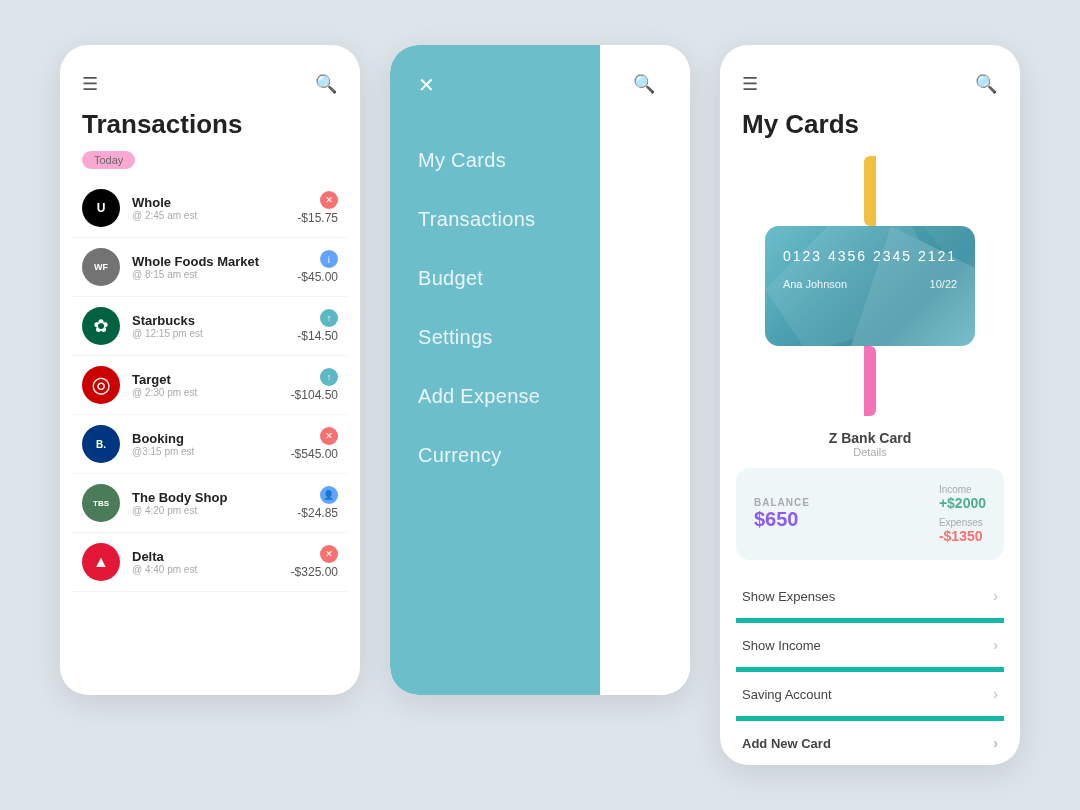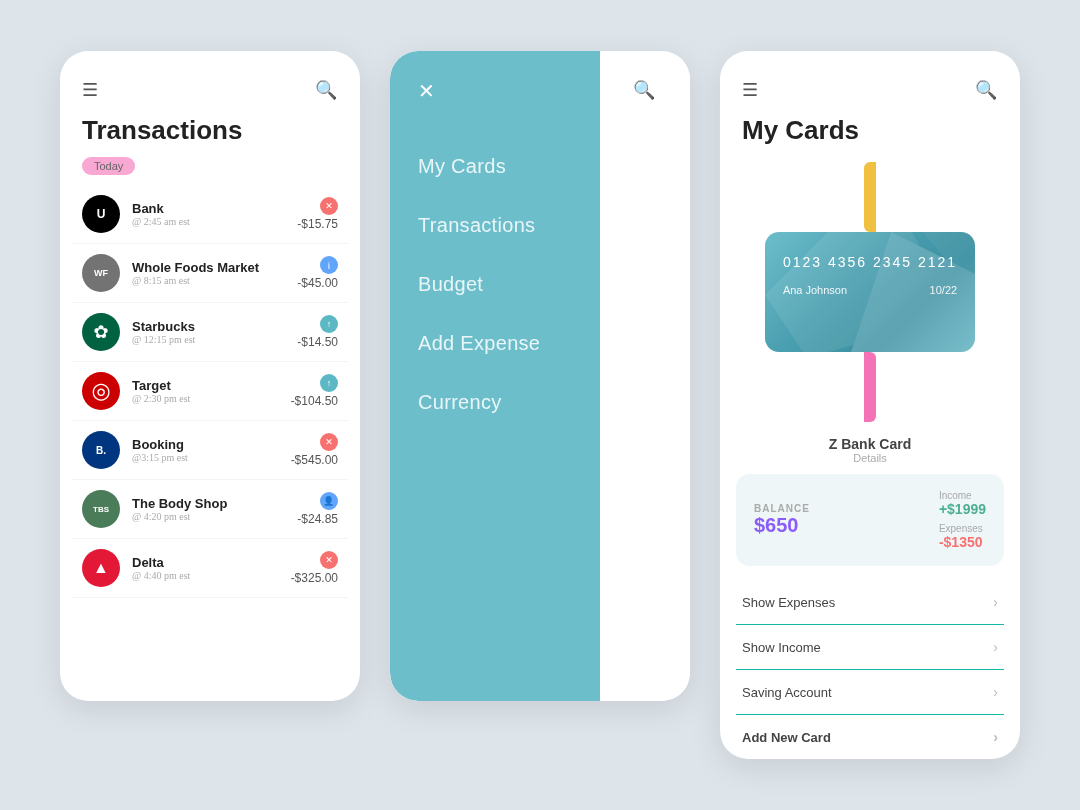--- a/index.html
+++ b/index.html
@@ -93,21 +93,20 @@
       flex: 1;
     }
     .tx-name {
       font-size: 13px;
       font-weight: 600;
       color: #222;
     }
     .tx-time {
       font-size: 10px;
       color: #aaa;
-      font-family: Liberation Serif, serif;
     }
     .tx-right {
       display: flex;
       flex-direction: column;
       align-items: flex-end;
       gap: 2px;
     }
     .tx-amount {
       font-size: 12px;
       color: #555;
@@ -315,21 +314,21 @@
       color: #f87171;
     }
     .card-menu-list {
       padding: 0 16px;
     }
     .card-menu-item {
       display: flex;
       align-items: center;
       justify-content: space-between;
       padding: 14px 6px;
-      border-bottom: 1px solid #14b8a6;
+      border-bottom: 5px solid #14b8a6;
       cursor: pointer;
     }
     .card-menu-item:last-child { border-bottom: none; font-weight: bold; }
     .card-menu-label {
       font-size: 13px;
       color: #444;
     }
     .chevron-icon {
       color: #bbb;
       font-size: 14px;
@@ -345,21 +344,21 @@
       <span class="hamburger-icon">☰</span>
       <span class="search-icon">🔍</span>
     </div>
     <div class="screen-title">Transactions</div>
     <div class="today-badge">Today</div>
     <div class="transaction-list">
 
       <div class="transaction-item">
         <div class="tx-logo logo-uber">U</div>
         <div class="tx-info">
-          <div class="tx-name">Bank</div>
+          <div class="tx-name">Whole</div>
           <div class="tx-time">@ 2:45 am est</div>
         </div>
         <div class="tx-right">
           <div class="tx-icon-badge badge-red">✕</div>
           <div class="tx-amount">-$15.75</div>
         </div>
       </div>
 
       <div class="transaction-item">
         <div class="tx-logo logo-wfm" style="font-size:9px;">WF</div>
@@ -436,20 +435,21 @@
     </div>
   </div>
 
   <div class="phone phone-menu" style="position:relative;">
     <div class="menu-panel">
       <div class="menu-close">✕</div>
       <div class="menu-items">
         <div class="menu-item">My Cards</div>
         <div class="menu-item">Transactions</div>
         <div class="menu-item">Budget</div>
+        <div class="menu-item">Settings</div>
         <div class="menu-item">Add Expense</div>
         <div class="menu-item">Currency</div>
       </div>
     </div>
     <div class="menu-right-panel">
       <span class="menu-search-icon">🔍</span>
     </div>
   </div>
 
   <div class="phone phone-mycards">
@@ -483,21 +483,21 @@
     </div>
 
     <div class="card-balance-box">
       <div class="balance-left">
         <div class="balance-label">BALANCE</div>
         <div class="balance-amount">$650</div>
       </div>
       <div class="balance-right">
         <div>
           <div class="income-label">Income</div>
-          <div class="income-amount">+$1999</div>
+          <div class="income-amount">+$2000</div>
         </div>
         <div>
           <div class="expenses-label">Expenses</div>
           <div class="expenses-amount">-$1350</div>
         </div>
       </div>
     </div>
 
     <div class="card-menu-list">
       <div class="card-menu-item">

